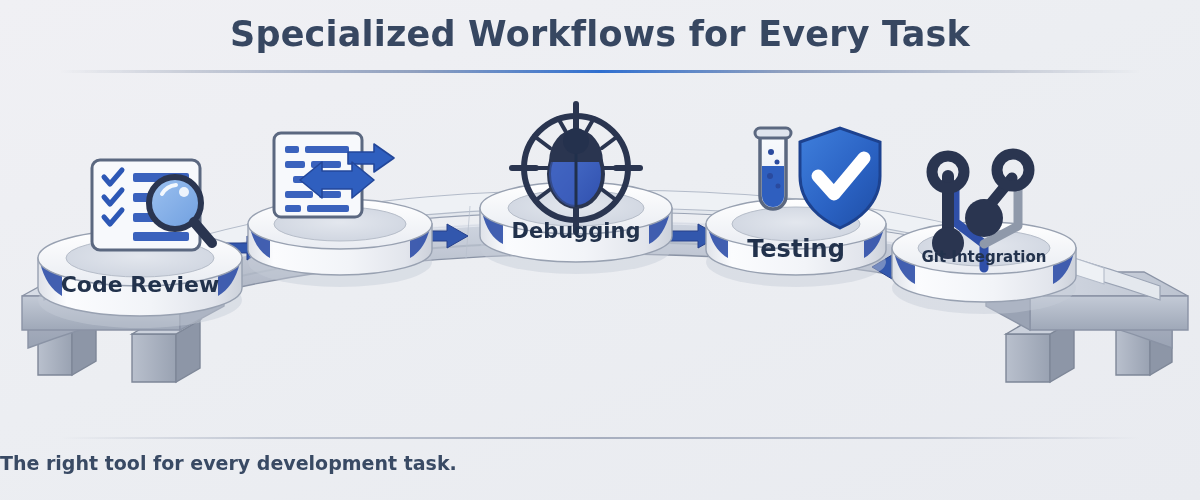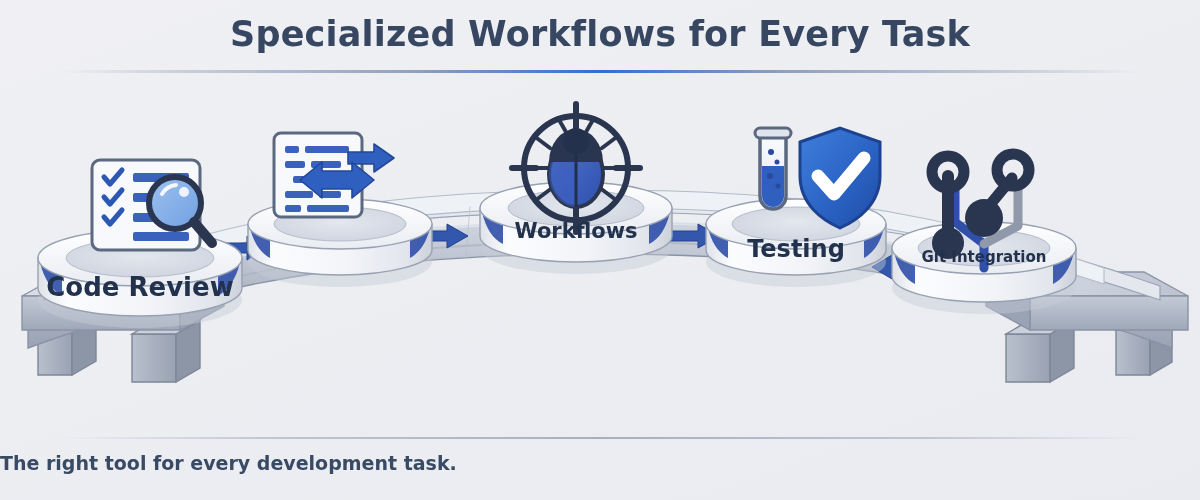--- a/index.html
+++ b/index.html
@@ -360,24 +360,24 @@
           <path d="M1012,178 L984,212" fill="none" stroke="#2a3550" stroke-width="11" stroke-linecap="round"></path>
 
           <circle cx="948" cy="172" r="16" fill="none" stroke="#2a3550" stroke-width="11"></circle>
           <circle cx="1013" cy="170" r="16" fill="none" stroke="#2a3550" stroke-width="11"></circle>
           <circle cx="948" cy="243" r="16" fill="#2a3550"></circle>
           <circle cx="984" cy="218" r="19" fill="#2a3550"></circle>
         </g>
       </g>
     </svg>
 
-    <div class="station-label" style="left:40px; top:272px; width:200px; font-size:26px;">Code Review</div>
-
-
-    <div class="station-label" style="left:486px; top:219px; width:180px; font-size:21px;">Workflows</div>
+    <div class="station-label" style="left:40px; top:272px; width:200px; font-size:22px;">Code Review</div>
+
+
+    <div class="station-label" style="left:486px; top:219px; width:180px; font-size:21px;">Debugging</div>
 
     <div class="station-label" style="left:716px; top:235px; width:160px; font-size:24px;">Testing</div>
 
     <div class="station-label" style="left:896px; top:248px; width:176px; font-size:15px;">Git Integration</div>
   </div>
 
   <div>
     <div id="footer-divider"></div>
     <div id="footer-caption">The right tool for every development task.</div>
   </div>

